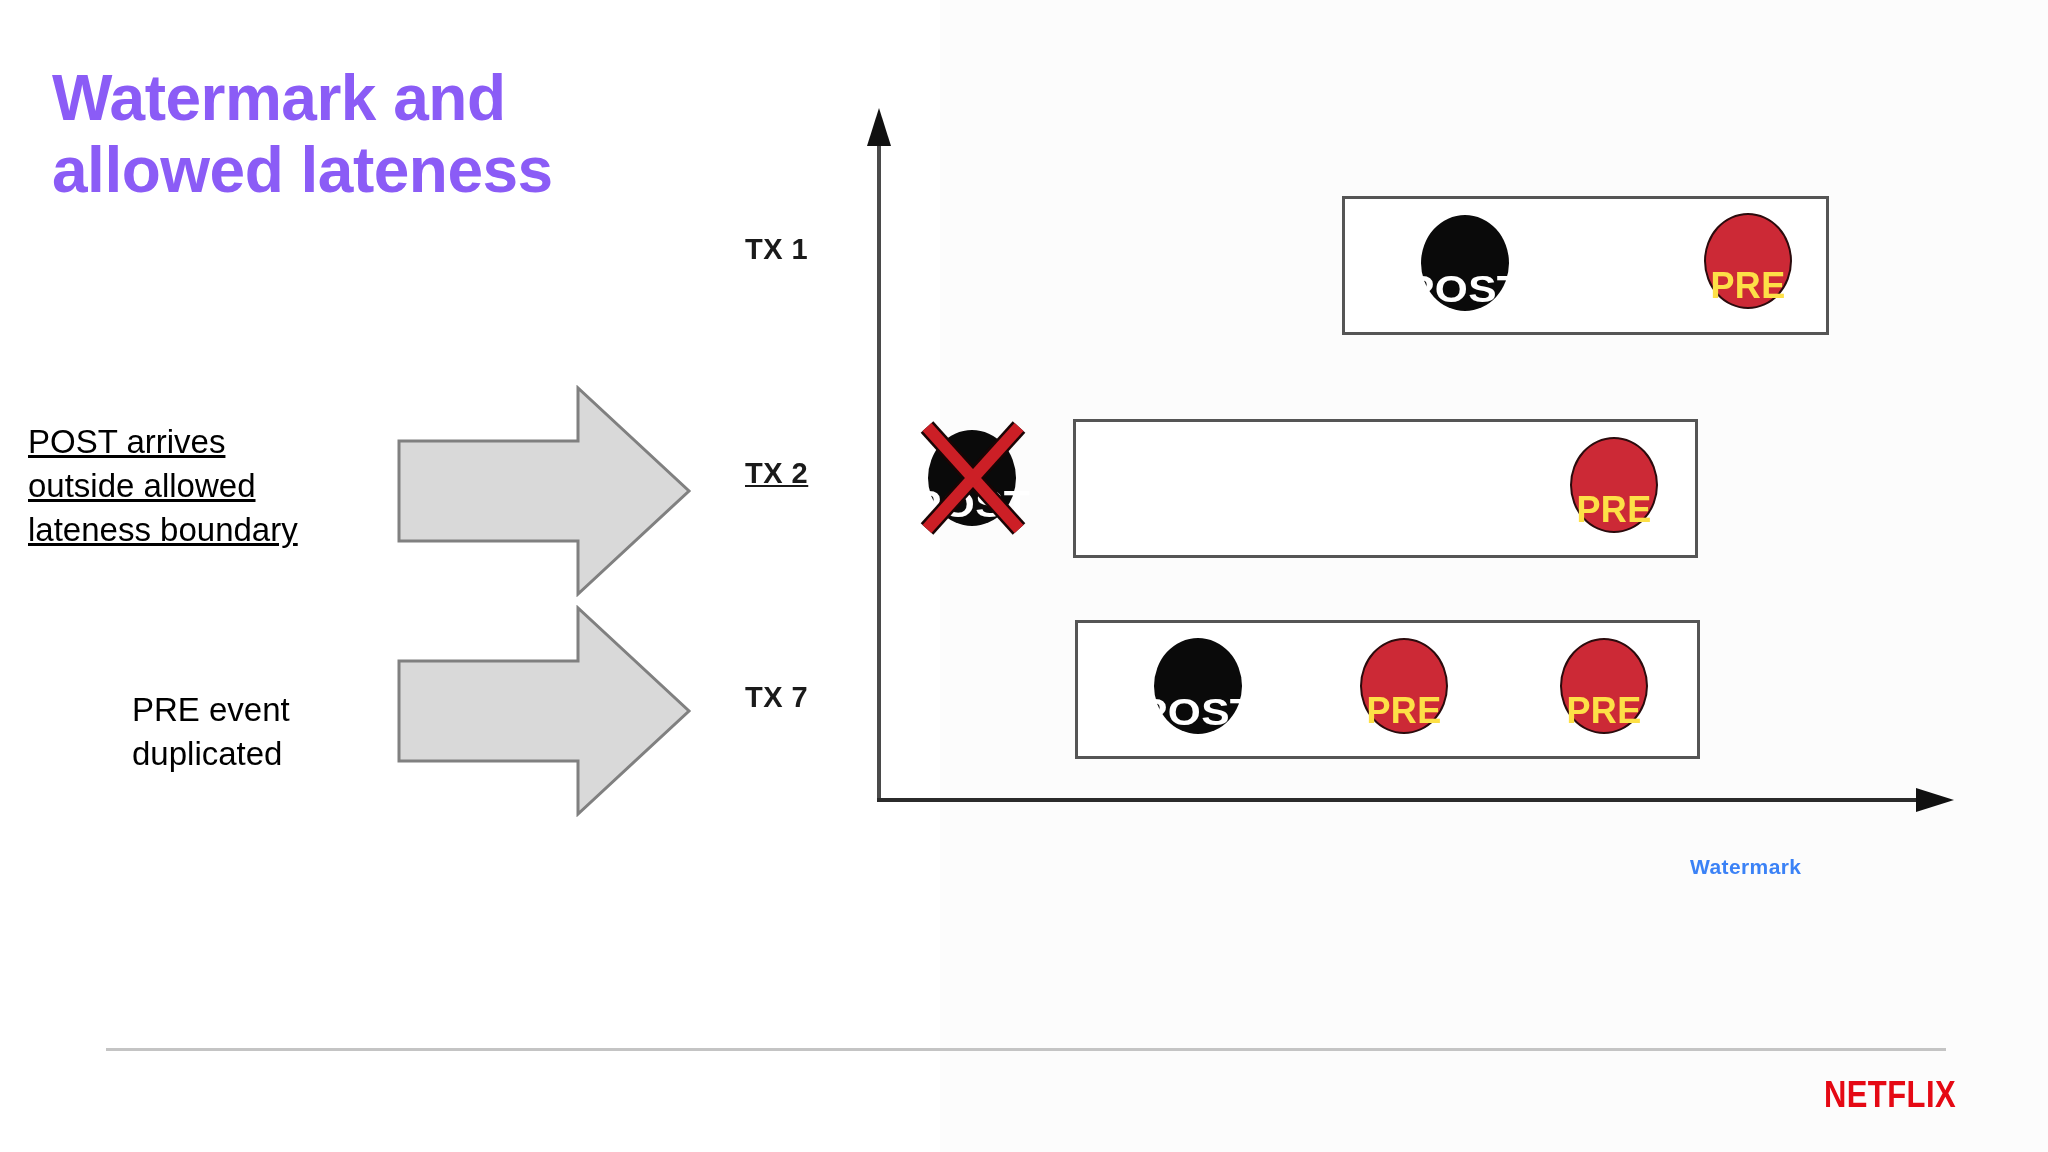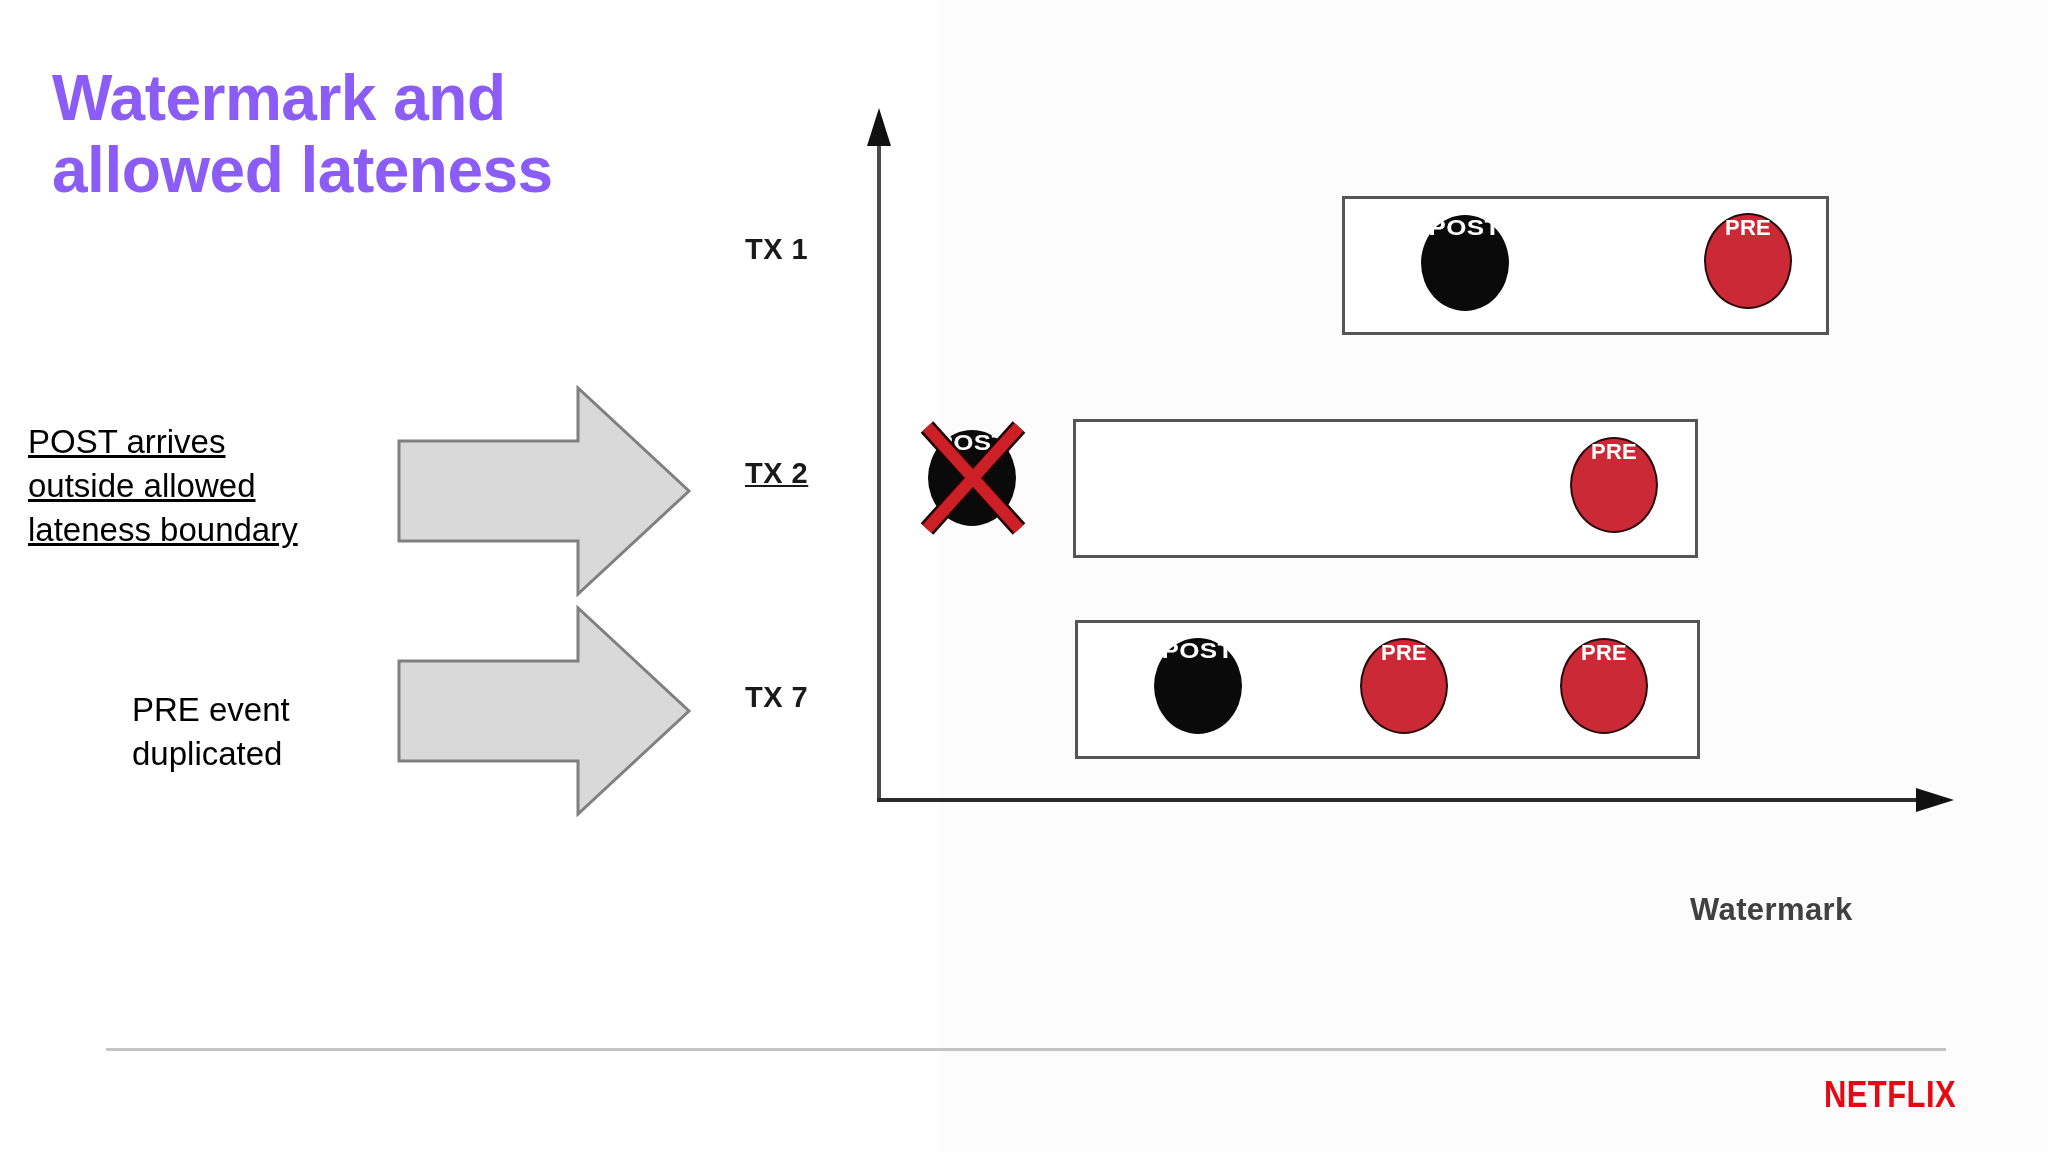--- a/index.html
+++ b/index.html
@@ -86,38 +86,38 @@
   #window-box-tx2 { left: 1073px; top: 419px; width: 625px; height: 139px; }
   #window-box-tx3 { left: 1075px; top: 620px; width: 625px; height: 139px; }
 
   
   .event-token {
     position: absolute;
     width: 88px;
     height: 96px;
     border-radius: 50%;
     display: flex;
-    align-items: flex-start;
+    align-items: flex-end;
     justify-content: center;
-    font-size: 22px;
+    font-size: 36px;
     font-weight: 700;
     letter-spacing: 0.3px;
     box-sizing: border-box;
   }
   .event-token.post {
     background: #0a0a0a;
     color: #ffffff;
   }
   .event-token.post .token-label {
     transform: scaleX(1.18);
     white-space: nowrap;
   }
   .event-token.pre {
     background: #cc2936;
-    color: #ffffff;
+    color: #fde047;
     border: 2px solid #2b0b0d;
   }
 
   
   #token-tx1-post { left: 1421px; top: 215px; }
   #token-tx1-pre  { left: 1704px; top: 213px; }
   #token-tx2-post { left: 928px;  top: 430px; }
   #token-tx2-pre  { left: 1570px; top: 437px; }
   #token-tx3-post { left: 1154px; top: 638px; }
   #token-tx3-pre-1{ left: 1360px; top: 638px; }
@@ -129,25 +129,25 @@
     left: 913px;
     top: 415px;
     width: 120px;
     height: 126px;
   }
 
   
   #watermark-caption {
     position: absolute;
     left: 1690px;
-    top: 892px;
-    font-size: 31px;
+    top: 855px;
+    font-size: 21px;
     font-weight: 700;
     letter-spacing: 0.4px;
-    color: #404040;
+    color: #3b82f6;
   }
 
   
   #footer-divider {
     position: absolute;
     left: 106px;
     top: 1048px;
     width: 1840px;
     height: 3px;
     background: #c4c4c4;

